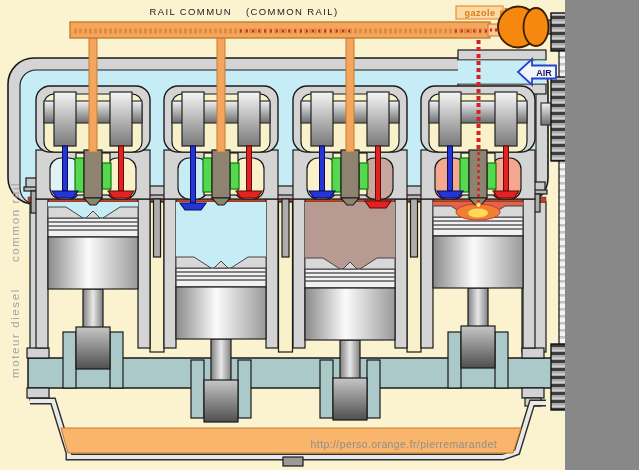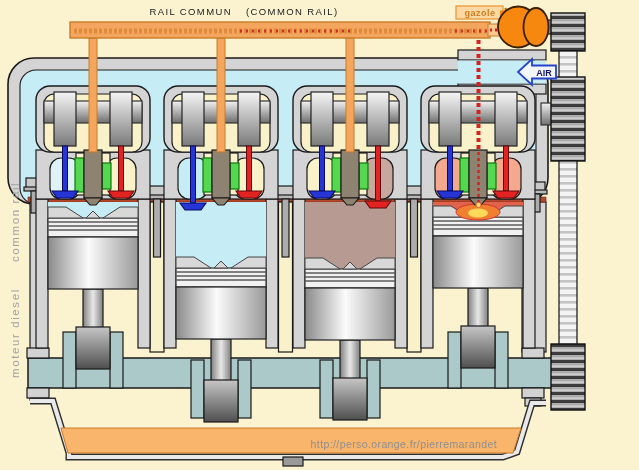--- a/index.html
+++ b/index.html
@@ -1,17 +1,17 @@
 <!DOCTYPE html>
 <html><head>
 <meta charset="utf-8">
 <style>
   html,body{margin:0;padding:0;background:#888;}
   #stage{
-    position:relative;width:639px;height:470px;overflow:hidden;
+    position:relative;width:565px;height:470px;overflow:hidden;
     background:#FBF3D0;
     font-family:"Liberation Sans","DejaVu Sans",sans-serif;
   }
   svg{display:block;}
   text{font-family:"Liberation Sans","DejaVu Sans",sans-serif;}
   .lbl-title{font-size:9.5px;letter-spacing:1.4px;fill:#1a1a1a;}
   .lbl-gazole{font-size:9px;font-weight:bold;letter-spacing:.5px;fill:#D87C1E;}
   .lbl-air{font-size:9px;font-weight:bold;fill:#16166B;}
   .lbl-side{font-size:11.5px;letter-spacing:1.6px;fill:#A3A3A3;}
   .lbl-url{font-size:10.5px;letter-spacing:.4px;fill:#8E8E8E;}

